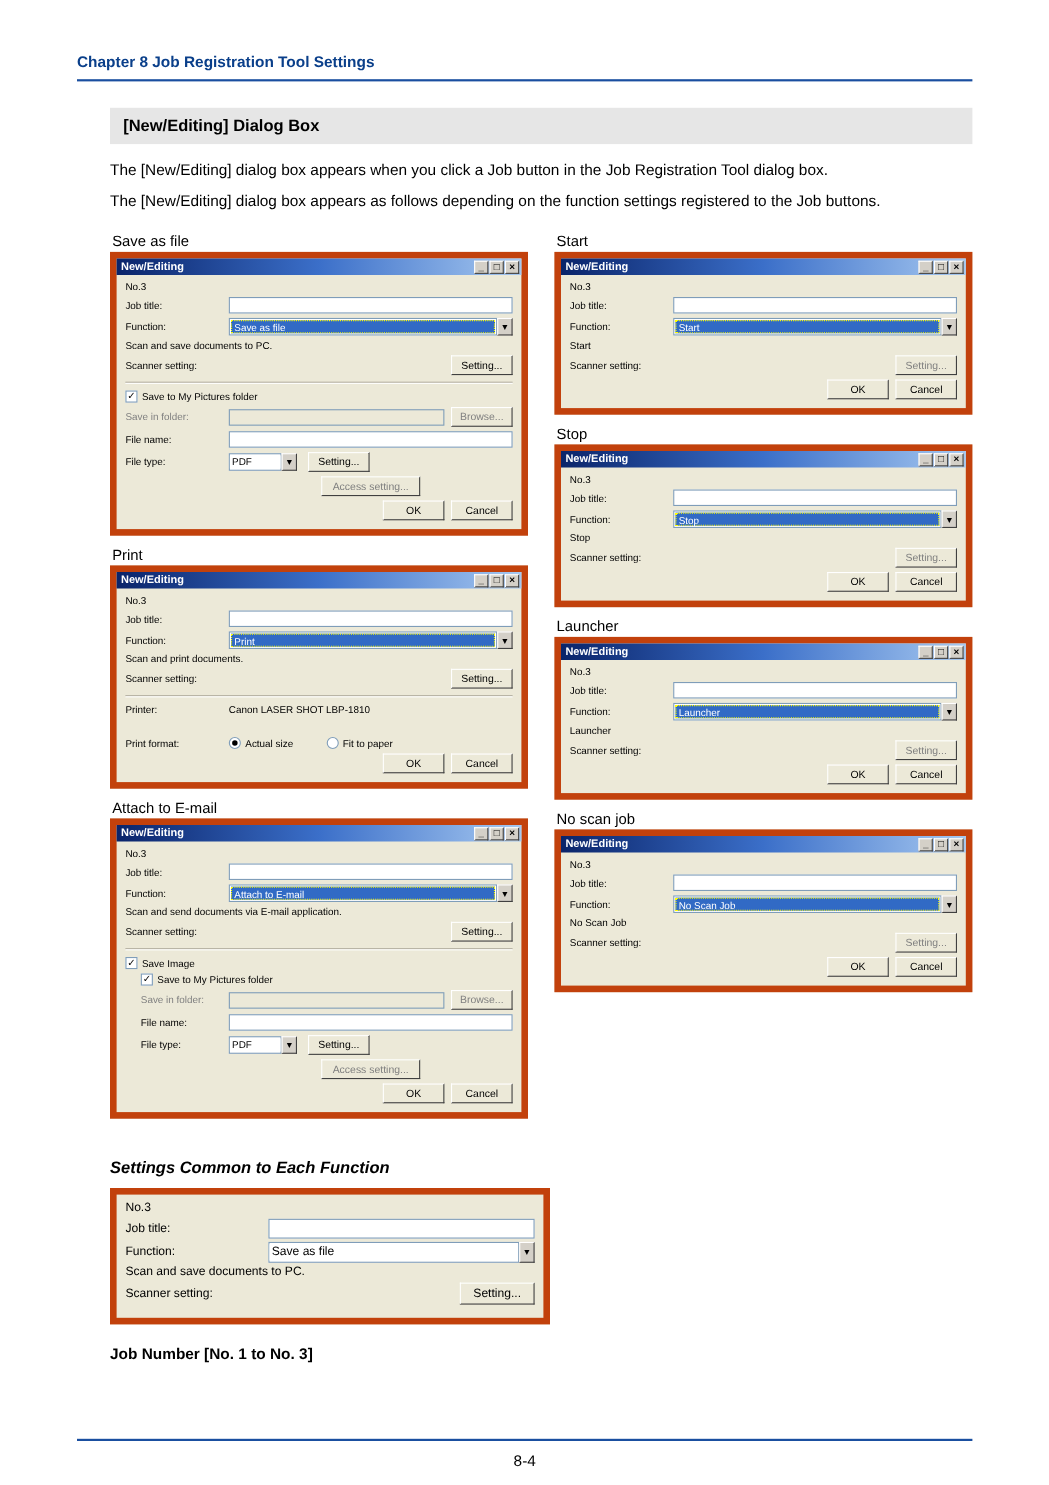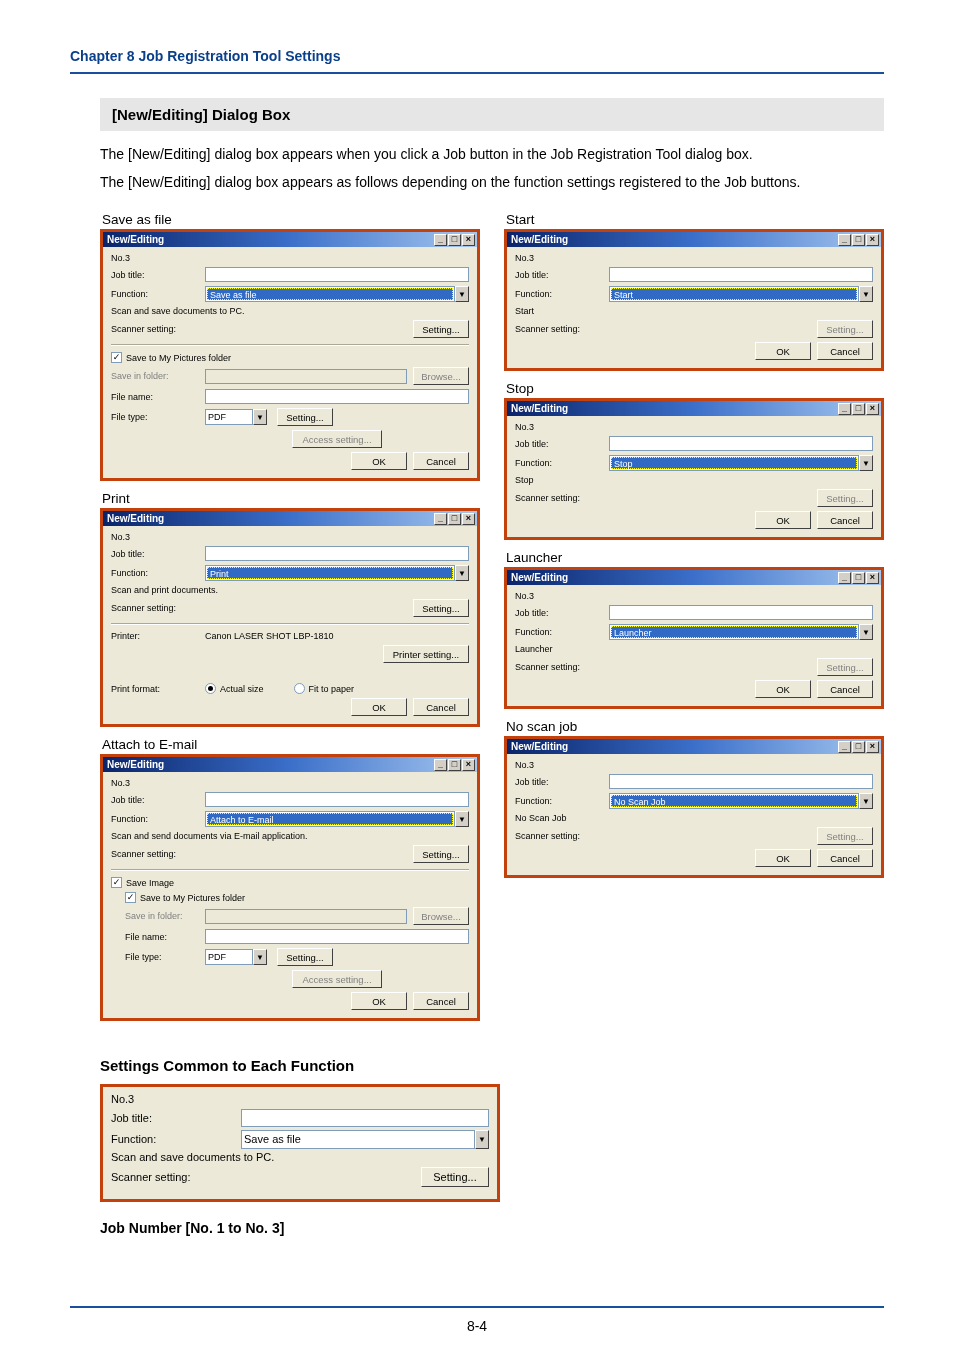--- a/index.html
+++ b/index.html
@@ -42,21 +42,21 @@
     margin-top: 14px;
   }
   .col { flex: 1; }
   .caption {
     font-size: 13.5px;
     margin: 6px 0 2px 2px;
   }
 
   
   .dialog {
-    border: 3px solid #c2410c;
+    border: 6px solid #c2410c;
     background: #ece9d8;
     font-size: 9px;
     margin-bottom: 10px;
   }
   .titlebar {
     background: linear-gradient(90deg,#0a246a 0%,#3b6fc9 50%,#a6c8f0 100%);
     color: #fff;
     height: 15px;
     display: flex;
     align-items: center;
@@ -128,21 +128,21 @@
   .static-txt { font-size:9px; }
 
   
   .dialog.large { font-size: 11px; width: 400px; }
   .dialog.large .lbl { width: 130px; }
   .dialog.large .btn { font-size:11px; min-width:68px; height:20px;}
   .dialog.large .txt-input { height:18px; font-size:11px;}
   .dialog.large .combo .cb-body, .dialog.large .cb-arrow { height:19px; }
   .dialog.large .cb-sel { height:15px; line-height:15px; }
 
-  .sub-heading { font-weight:bold; font-size:15px; margin: 26px 0 10px 0; }
+  .sub-heading { font-weight:bold; font-size:15px; margin: 26px 0 10px 0; font-style: italic; }
   .sub-heading2 { font-weight:bold; font-size:14px; margin: 18px 0 6px 0; }
 
   .footer-rule {
     margin: 24px 70px 0 70px;
     border:none; border-top:2px solid #1a4fa0;
   }
   .page-num { text-align:center; font-size:14px; margin-top:10px; padding-bottom:40px;}
 </style>
 </head>
 <body>
@@ -263,23 +263,20 @@
             </div>
           <div class="row">
               <span class="lbl">Scanner setting:</span>
               <span style="flex:1"></span>
               <span class="btn">Setting...</span>
             </div>
           <hr class="hr-d">
           <div class="row">
               <span class="lbl">Printer:</span>
               <span class="static-txt">Canon LASER SHOT LBP-1810</span>
-            </div>
-          <div class="btn-row">
-              <span class="btn" style="min-width:86px">Printer setting...</span>
             </div>
           <div class="row" style="margin-top:20px;">
               <span class="lbl">Print format:</span>
               <span class="radio checked"></span>
               <span>Actual size</span>
               <span style="width:30px"></span>
               <span class="radio"></span>
               <span>Fit to paper</span>
             </div>
           <div class="btn-row">

